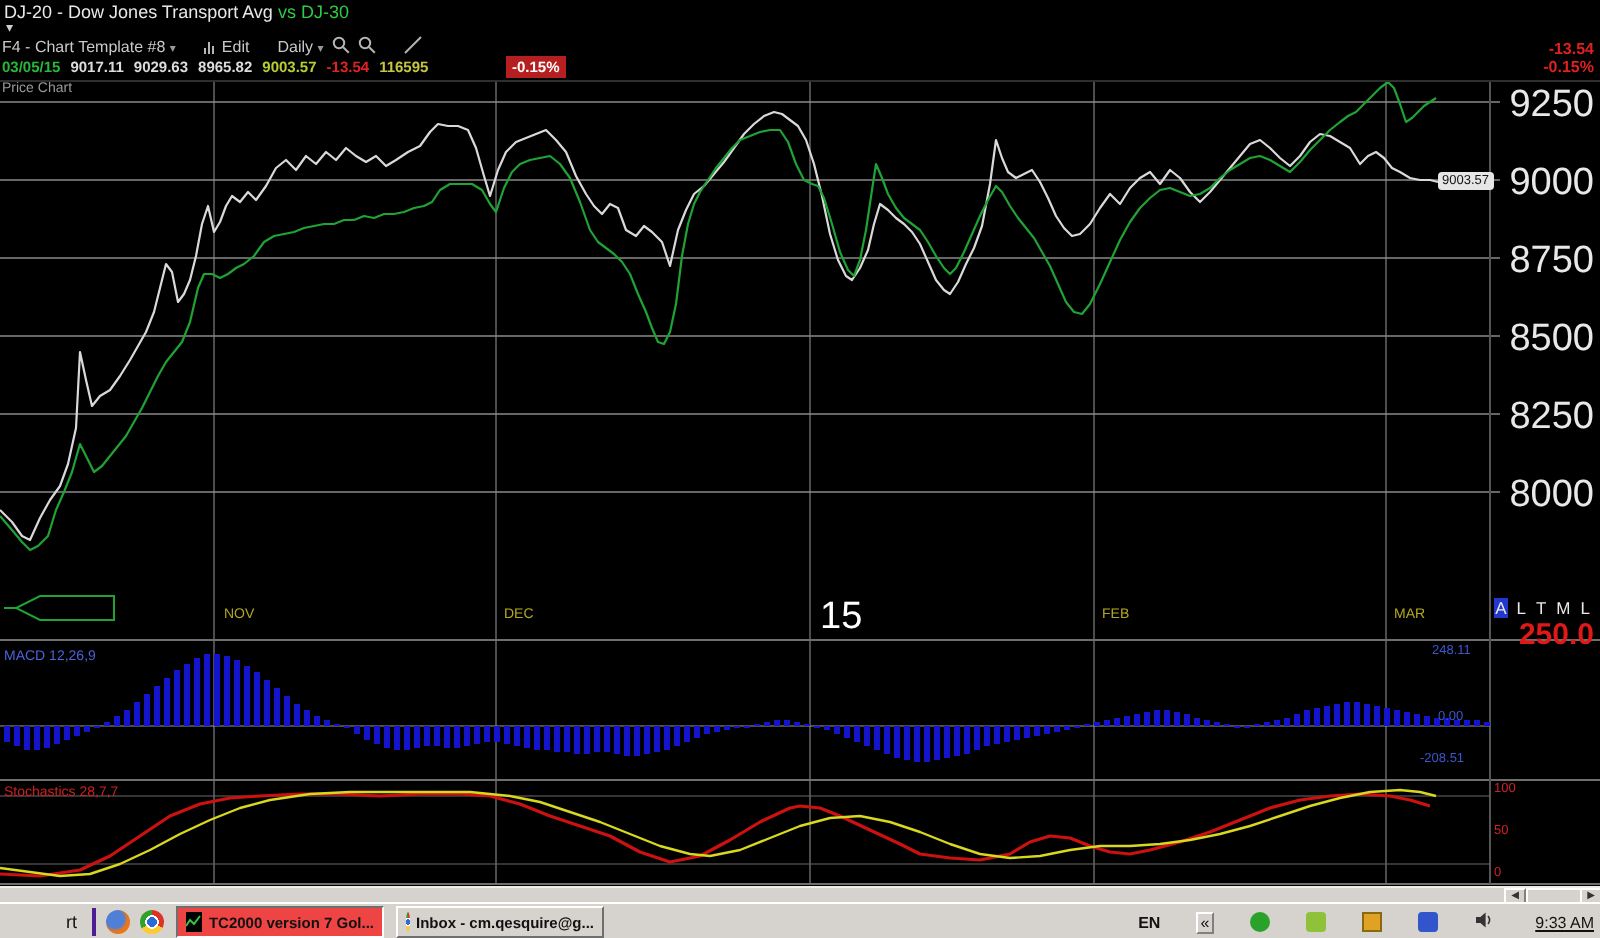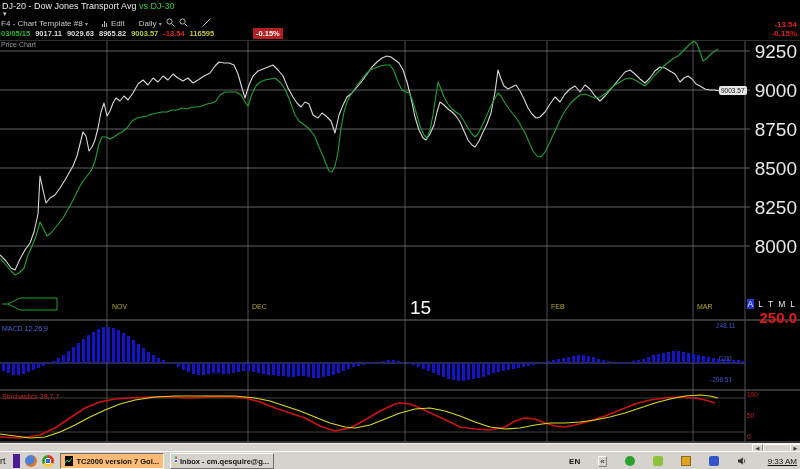--- a/index.html
+++ b/index.html
@@ -45,31 +45,31 @@
   
   .hscroll{left:0;top:443px;width:800px;height:8px;background:#d6d3ce;border-top:1px solid #efefe7;}
   .hs-btn{position:absolute;top:0;width:9px;height:7px;background:#d6d3ce;border:1px solid;
           border-color:#fff #808080 #808080 #fff;font-size:5px;line-height:6px;text-align:center;color:#333;}
   .hs-thumb{position:absolute;top:0;left:763px;width:26px;height:7px;background:#d6d3ce;
             border:1px solid;border-color:#fff #808080 #808080 #fff;}
   
   .taskbar{left:0;top:451px;width:800px;height:18px;background:#d6d3ce;border-top:1px solid #fff;
            display:flex;align-items:center;}
   .start-frag{width:13px;height:14px;margin-left:0;font-size:9px;font-weight:normal;color:#111;
-              overflow:hidden;line-height:14px;border-right:7px solid #4c1d95;}
+              overflow:hidden;line-height:14px;border-right:2px solid #4c1d95;padding-left:33px;}
   .ql{width:12px;height:12px;border-radius:50%;margin-left:5px;}
   .ql.ff{background:radial-gradient(circle at 38% 38%, #4f7fd6 0 42%, #e8761a 58%);}
   .ql.cr,.task-ico.cr{background:
       radial-gradient(circle at 50% 50%, #2a6bd4 0 28%, #fff 28% 40%, rgba(0,0,0,0) 40%),
       conic-gradient(#dd3327 0 33%, #fccc2e 33% 66%, #34a02c 66%);}
   .task-ico.cr{width:10px;height:10px;border-radius:50%;}
   .task-btn{height:14px;margin-left:6px;display:flex;align-items:center;gap:3px;padding:0 4px;
             background:#d6d3ce;border:1px solid;border-color:#fff #6f6f6f #6f6f6f #fff;
             font-size:7.5px;font-weight:bold;color:#111;width:94px;overflow:hidden;}
-  .task-btn.active{background:#fdba74;border-color:#6f6f6f #fff #fff #6f6f6f;}
+  .task-btn.active{background:#ef4444;border-color:#6f6f6f #fff #fff #6f6f6f;}
   .task-ico.tc{width:10px;height:10px;background:#000;display:inline-flex;align-items:center;justify-content:center;}
   .tray{margin-left:auto;height:14px;display:flex;align-items:center;gap:18px;padding-right:3px;}
   .lang{font-size:8px;color:#111;font-weight:bold;}
   .expand{font-size:8px;color:#111;border:1px solid;border-color:#fff #808080 #808080 #fff;
           line-height:9px;padding:0 1px;background:#d6d3ce;}
   .tray-ico{width:10px;height:10px;display:inline-block;}
   .ti-1{background:#2aa12a;border-radius:50%;}
   .ti-2{background:#8fc23a;border-radius:2px;}
   .ti-3{background:#e0a224;border:1px solid #8a6a10;box-sizing:border-box;}
   .ti-4{background:#3355cc;border-radius:2px;}

